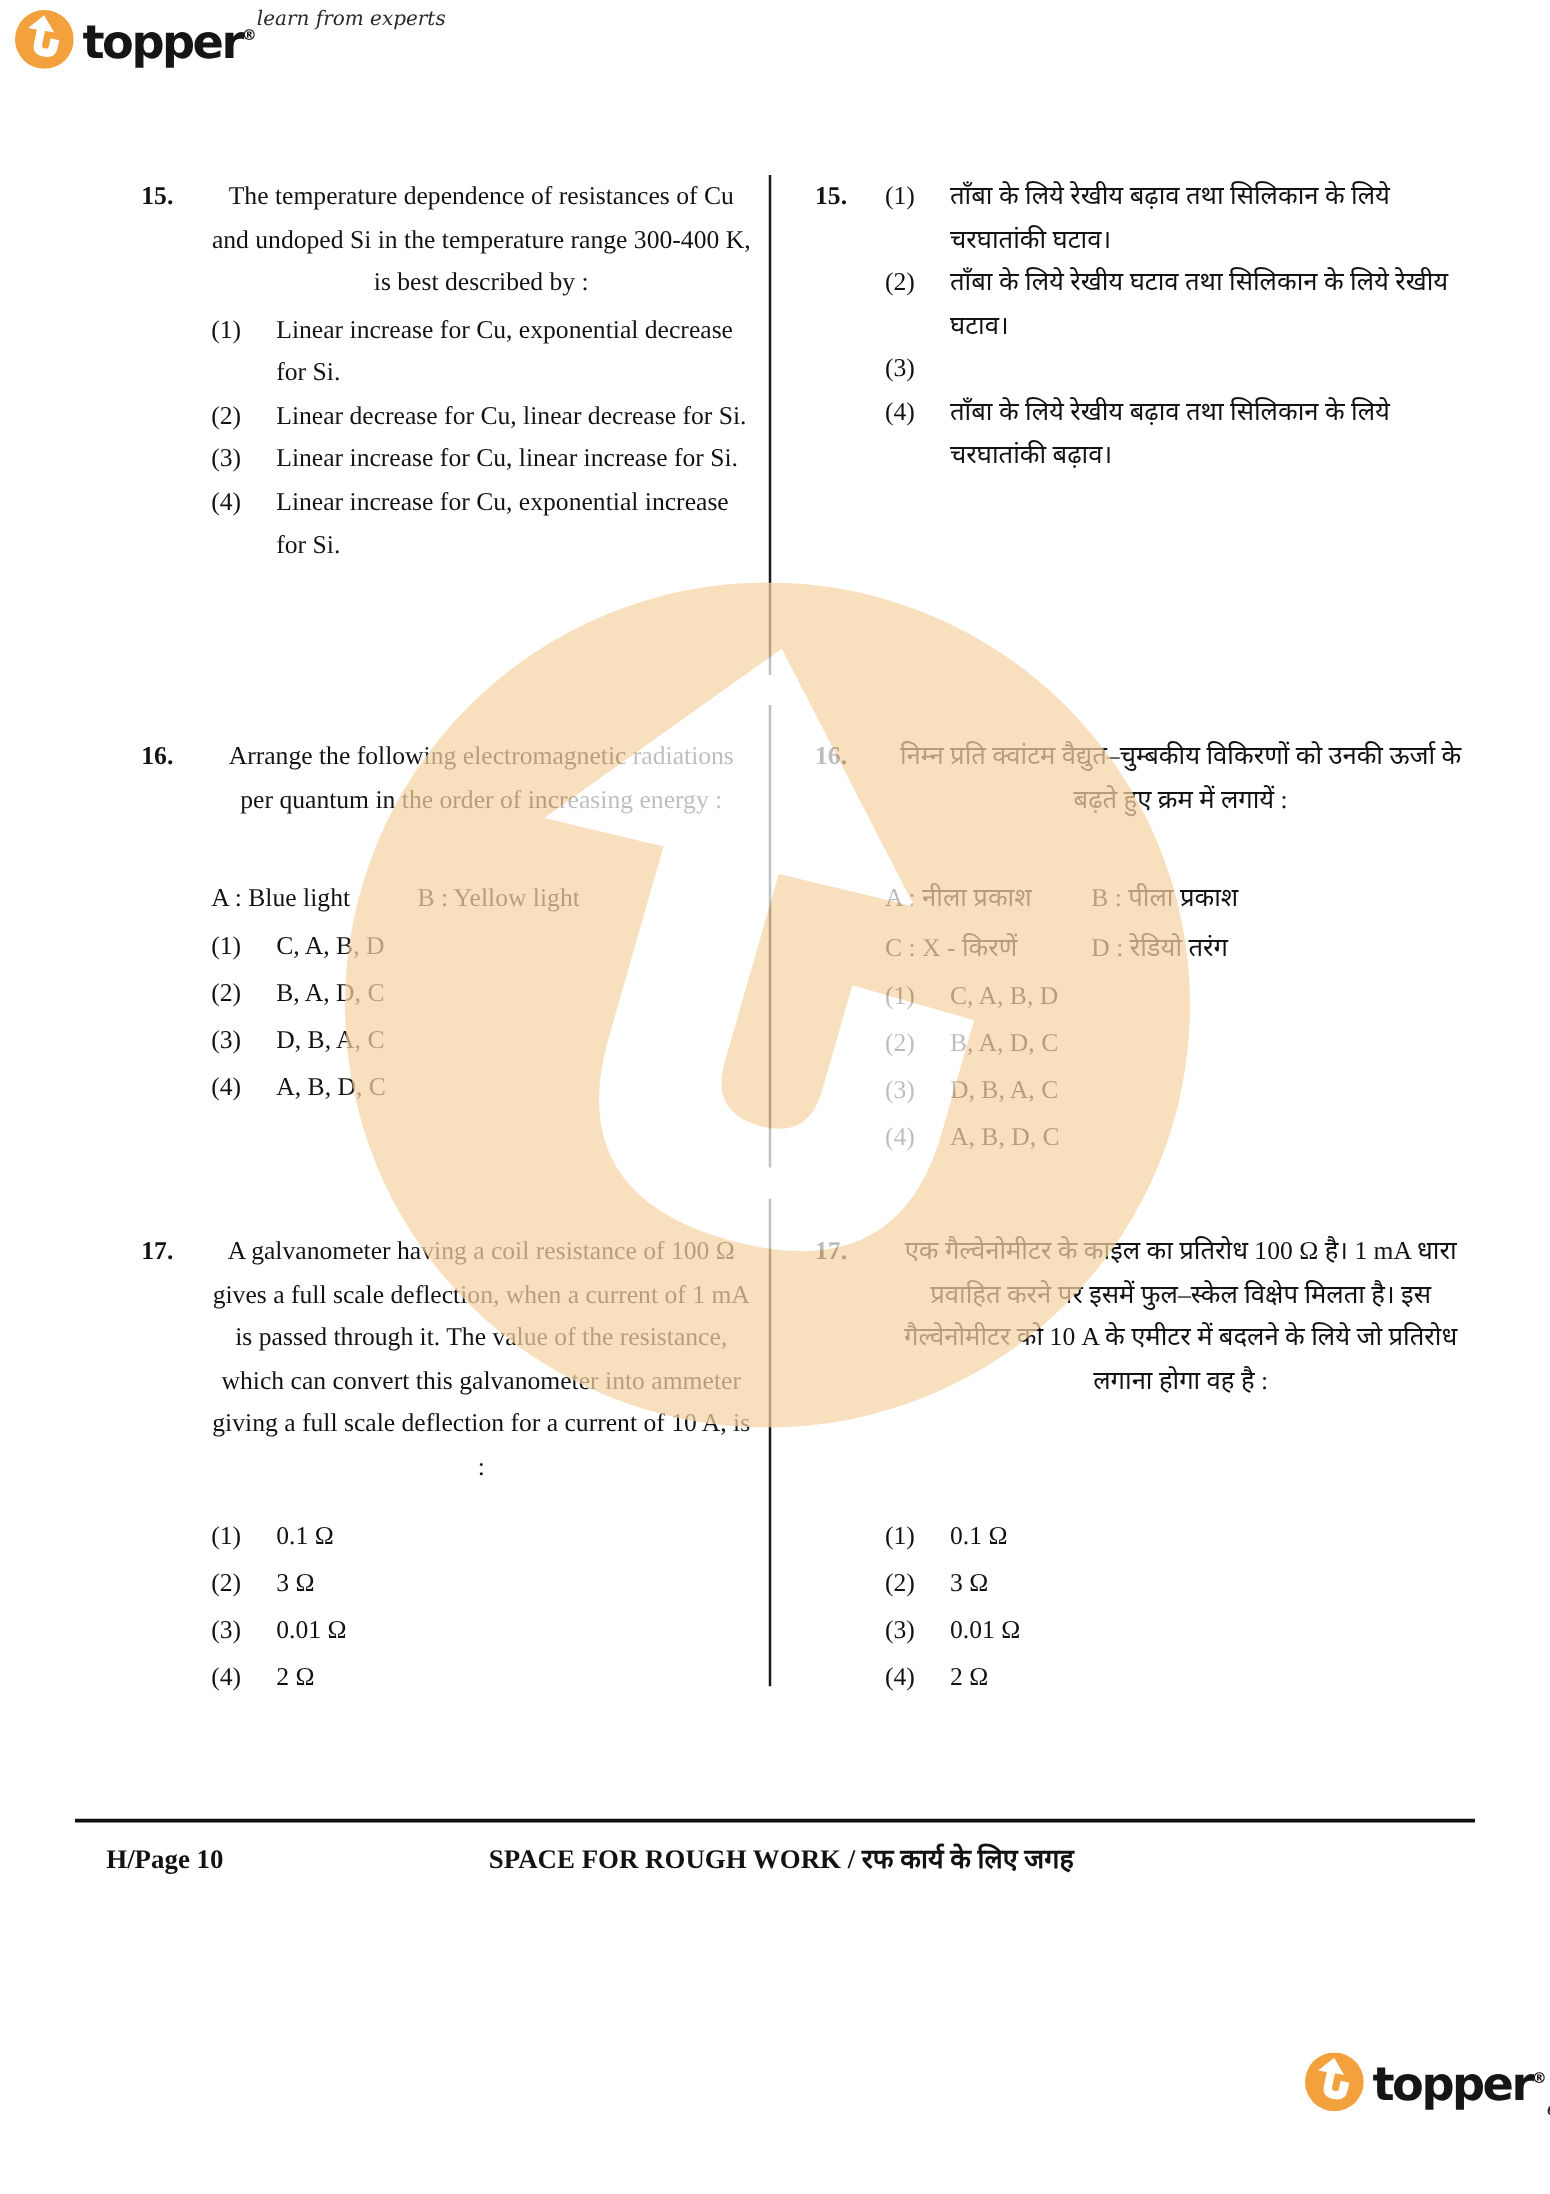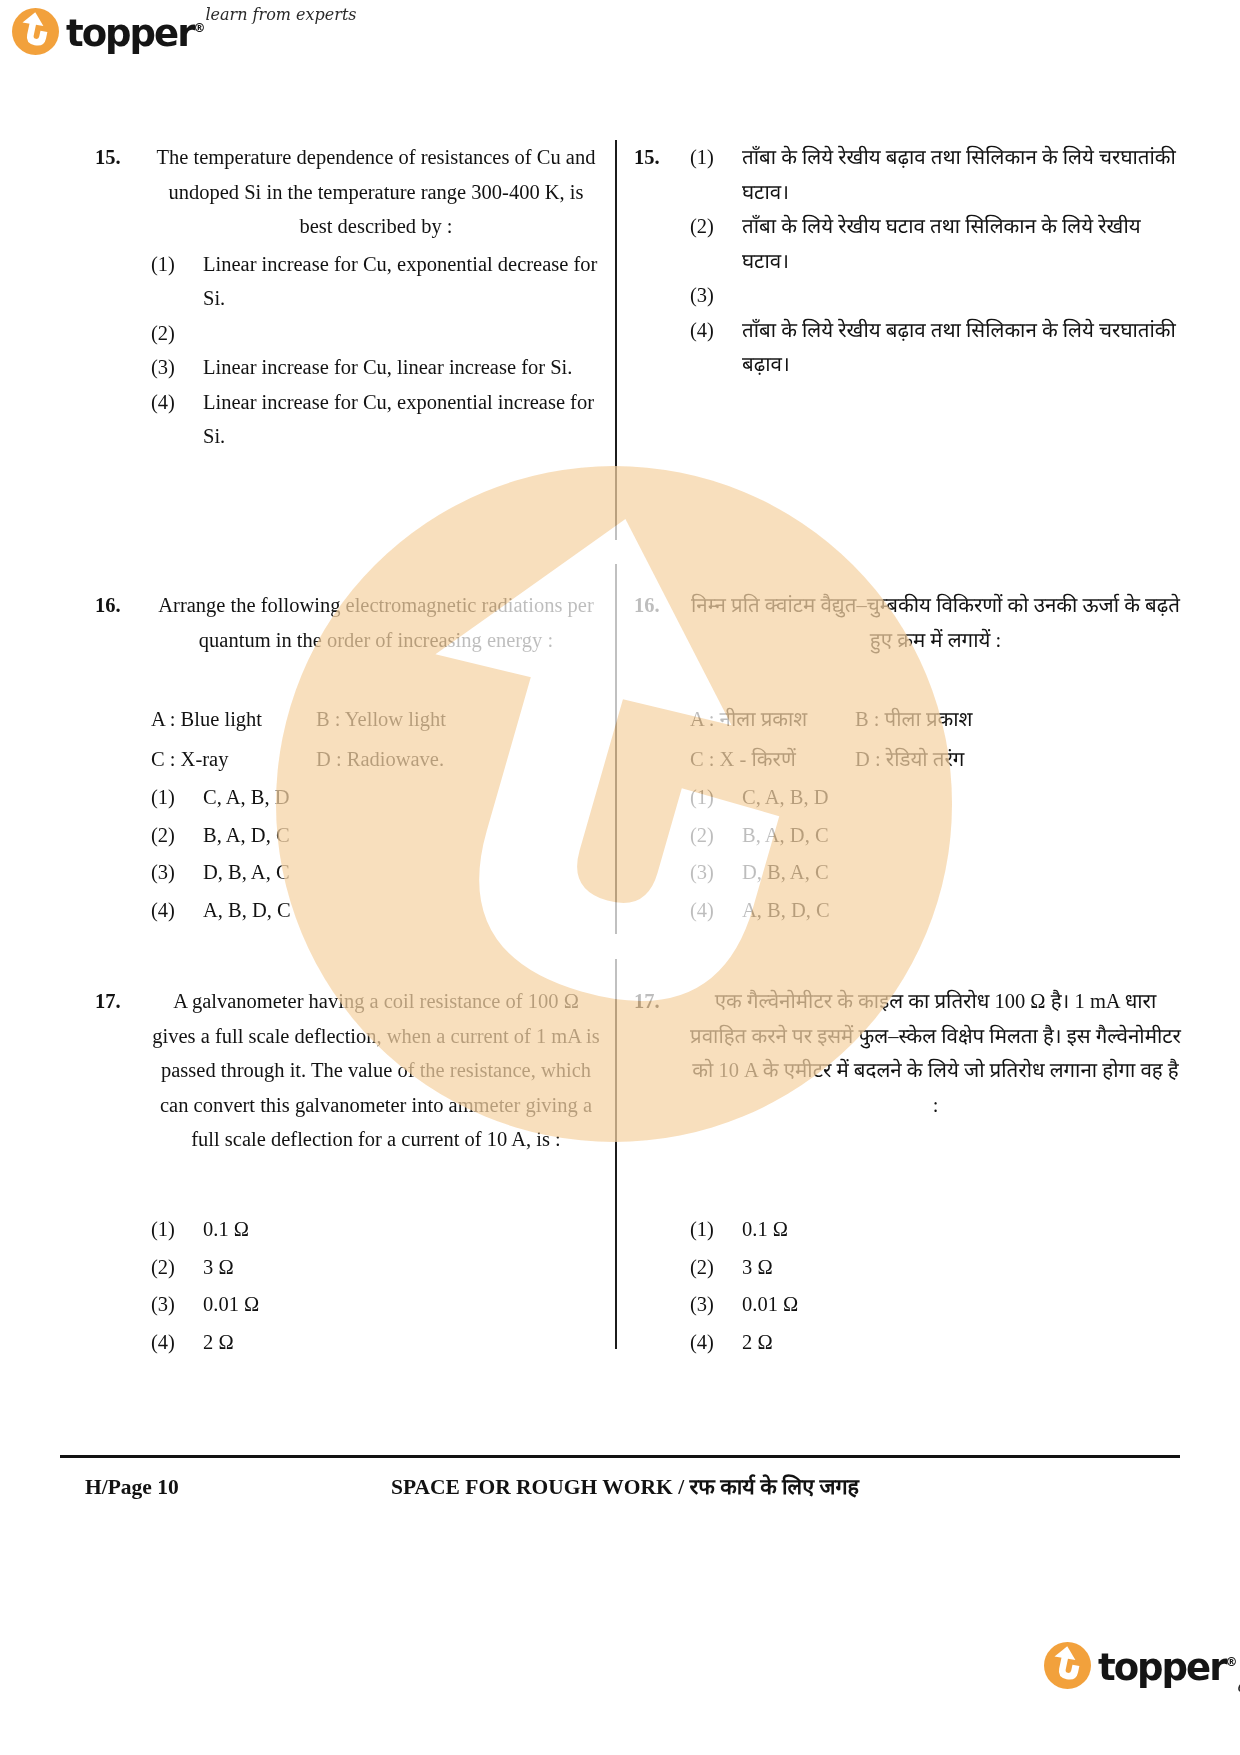--- a/index.html
+++ b/index.html
@@ -28,21 +28,21 @@
   
   .watermark {
     position:absolute; left:276px; top:466px; width:676px; height:676px;
     opacity:0.72; pointer-events:none; z-index:5;
   }
 
   
   .content { position:absolute; left:95px; top:140px; width:1086px; z-index:1;
              font-size:20.5px; line-height:34.5px; }
   .qrow { display:grid; grid-template-columns:522px 564px; }
-  .cell { box-sizing:border-box; }
+  .cell { box-sizing:border-box;margin-left:18px; }
   .cell.left  { border-right:2px solid #1c1c1c; padding-right:14px; }
   .cell.right { padding-left:17px; }
   .h15 { height:400px; }
   .h16 { height:370px; padding-top:24px; }
   .h17 { height:390px; padding-top:25px; }
   .q { display:flex; }
   .qnum { width:56px; flex:none; font-weight:bold; }
   .qbody { flex:1; min-width:0; }
   .stem { margin-bottom:3px;text-align:center; }
   .stem16 { height:108px; }
@@ -87,20 +87,21 @@
       <div class="q">
         <div class="qnum">15.</div>
         <div class="qbody">
           <div class="stem">The temperature dependence of resistances of Cu and undoped Si in the temperature range 300-400 K, is best described by :</div>
           <div class="opt opt2line">
               <span class="on">(1)</span>
               <span class="ot">Linear increase for Cu, exponential decrease for Si.</span>
             </div>
           <div class="opt opt2line">
               <span class="on">(2)</span>
+              <span class="ot">Linear decrease for Cu, linear decrease for Si.</span>
             </div>
           <div class="opt opt2line">
               <span class="on">(3)</span>
               <span class="ot">Linear increase for Cu, linear increase for Si.</span>
             </div>
           <div class="opt opt2line">
               <span class="on">(4)</span>
               <span class="ot">Linear increase for Cu, exponential increase for Si.</span>
             </div>
         </div>
@@ -132,24 +133,20 @@
 
   <div class="qrow h16">
     <div class="cell left h16">
       <div class="q">
         <div class="qnum">16.</div>
         <div class="qbody">
           <div class="stem stem16">Arrange the following electromagnetic radiations per quantum in the order of increasing energy :</div>
           <div class="pair">
               <span class="p1">A : Blue light</span>
               <span>B : Yellow light</span>
-            </div>
-          <div class="pair">
-              <span class="p1">C : X-ray</span>
-              <span>D : Radiowave.</span>
             </div>
           <div class="opt opt1line">
               <span class="on">(1)</span>
               <span class="ot">C, A, B, D</span>
             </div>
           <div class="opt opt1line">
               <span class="on">(2)</span>
               <span class="ot">B, A, D, C</span>
             </div>
           <div class="opt opt1line">

